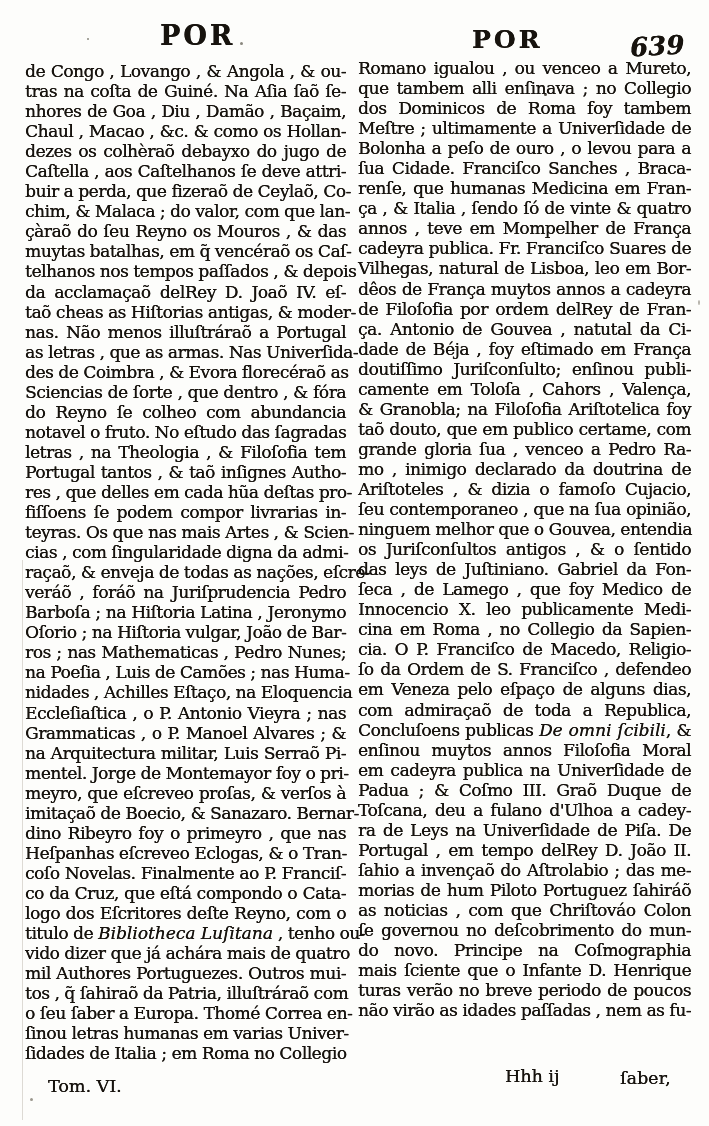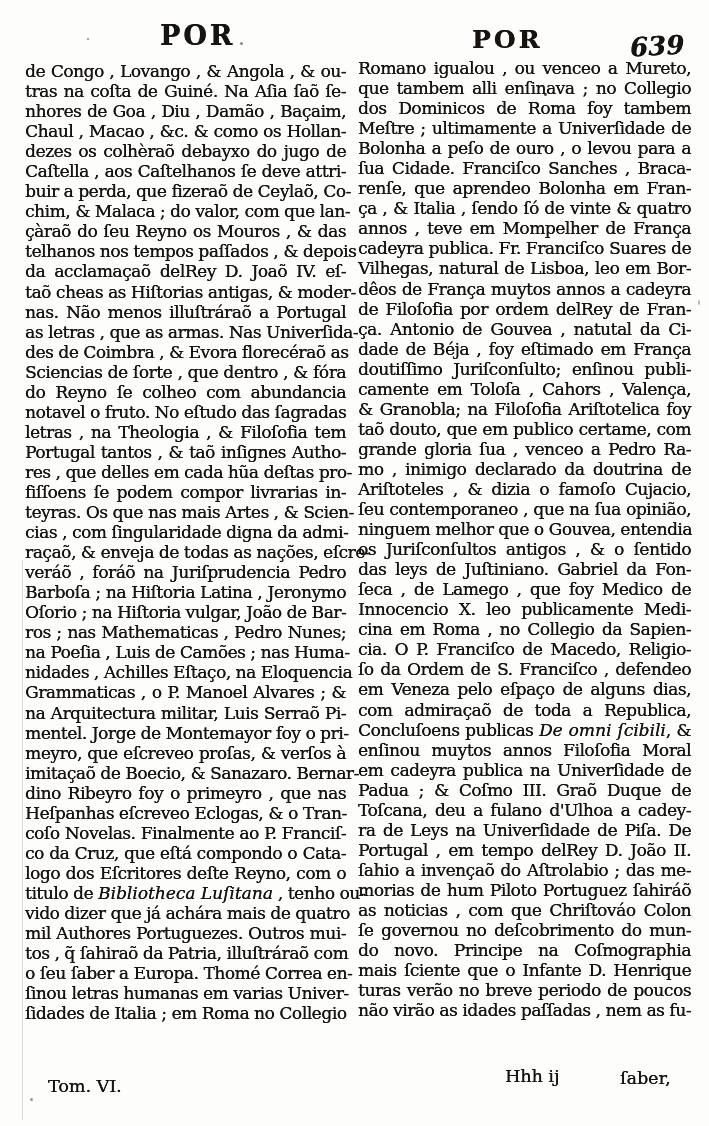--- a/index.html
+++ b/index.html
@@ -86,20 +86,21 @@
   <div class="column left-col">
       <div class="text-line">de Congo , Lovango , &amp; Angola , &amp; ou-</div>
       <div class="text-line">tras na coſta de Guiné. Na Aſia ſaõ ſe-</div>
       <div class="text-line">nhores de Goa , Diu , Damão , Baçaim,</div>
       <div class="text-line">Chaul , Macao , &amp;c. &amp; como os Hollan-</div>
       <div class="text-line">dezes os colhèraõ debayxo do jugo de</div>
       <div class="text-line">Caſtella , aos Caſtelhanos ſe deve attri-</div>
       <div class="text-line">buir a perda, que fizeraõ de Ceylaõ, Co-</div>
       <div class="text-line">chim, &amp; Malaca ; do valor, com que lan-</div>
       <div class="text-line">çàraõ do ſeu Reyno os Mouros , &amp; das</div>
+      <div class="text-line">muytas batalhas, em q̃ vencéraõ os Caſ-</div>
       <div class="text-line">telhanos nos tempos paſſados , &amp; depois</div>
       <div class="text-line">da acclamaçaõ delRey D. Joaõ IV. eſ-</div>
       <div class="text-line">taõ cheas as Hiſtorias antigas, &amp; moder-</div>
       <div class="text-line">nas. Não menos illuſtráraõ a Portugal</div>
       <div class="text-line">as letras , que as armas. Nas Univerſida-</div>
       <div class="text-line">des de Coimbra , &amp; Evora florecéraõ as</div>
       <div class="text-line">Sciencias de ſorte , que dentro , &amp; fóra</div>
       <div class="text-line">do Reyno ſe colheo com abundancia</div>
       <div class="text-line">notavel o fruto. No eſtudo das ſagradas</div>
       <div class="text-line">letras , na Theologia , &amp; Filoſofia tem</div>
@@ -108,20 +109,21 @@
       <div class="text-line">fiſſoens ſe podem compor livrarias in-</div>
       <div class="text-line">teyras. Os que nas mais Artes , &amp; Scien-</div>
       <div class="text-line">cias , com ſingularidade digna da admi-</div>
       <div class="text-line">raçaõ, &amp; enveja de todas as nações, eſcre-</div>
       <div class="text-line">veráõ , foráõ na Juriſprudencia Pedro</div>
       <div class="text-line">Barboſa ; na Hiſtoria Latina , Jeronymo</div>
       <div class="text-line">Oſorio ; na Hiſtoria vulgar, João de Bar-</div>
       <div class="text-line">ros ; nas Mathematicas , Pedro Nunes;</div>
       <div class="text-line">na Poeſia , Luis de Camões ; nas Huma-</div>
       <div class="text-line">nidades , Achilles Eſtaço, na Eloquencia</div>
+      <div class="text-line">Eccleſiaſtica , o P. Antonio Vieyra ; nas</div>
       <div class="text-line">Grammaticas , o P. Manoel Alvares ; &amp;</div>
       <div class="text-line">na Arquitectura militar, Luis Serraõ Pi-</div>
       <div class="text-line">mentel. Jorge de Montemayor foy o pri-</div>
       <div class="text-line">meyro, que eſcreveo proſas, &amp; verſos à</div>
       <div class="text-line">imitaçaõ de Boecio, &amp; Sanazaro. Bernar-</div>
       <div class="text-line">dino Ribeyro foy o primeyro , que nas</div>
       <div class="text-line">Heſpanhas eſcreveo Eclogas, &amp; o Tran-</div>
       <div class="text-line">coſo Novelas. Finalmente ao P. Franciſ-</div>
       <div class="text-line">co da Cruz, que eſtá compondo o Cata-</div>
       <div class="text-line">logo dos Eſcritores deſte Reyno, com o</div>
@@ -134,21 +136,21 @@
       <div class="text-line">ſidades de Italia ; em Roma no Collegio</div>
     </div>
 
   <div class="column right-col">
       <div class="text-line">Romano igualou , ou venceo a Mureto,</div>
       <div class="text-line">que tambem alli enſinava ; no Collegio</div>
       <div class="text-line">dos Dominicos de Roma foy tambem</div>
       <div class="text-line">Meſtre ; ultimamente a Univerſidade de</div>
       <div class="text-line">Bolonha a peſo de ouro , o levou para a</div>
       <div class="text-line">ſua Cidade. Franciſco Sanches , Braca-</div>
-      <div class="text-line">renſe, que aprendeo Bolonha em Fran-</div>
+      <div class="text-line">renſe, que humanas Medicina em Fran-</div>
       <div class="text-line">ça , &amp; Italia , ſendo ſó de vinte &amp; quatro</div>
       <div class="text-line">annos , teve em Mompelher de França</div>
       <div class="text-line">cadeyra publica. Fr. Franciſco Suares de</div>
       <div class="text-line">Vilhegas, natural de Lisboa, leo em Bor-</div>
       <div class="text-line">dêos de França muytos annos a cadeyra</div>
       <div class="text-line">de Filoſofia por ordem delRey de Fran-</div>
       <div class="text-line">ça. Antonio de Gouvea , natutal da Ci-</div>
       <div class="text-line">dade de Béja , foy eſtimado em França</div>
       <div class="text-line">doutiſſimo Juriſconſulto; enſinou publi-</div>
       <div class="text-line">camente em Toloſa , Cahors , Valença,</div>

